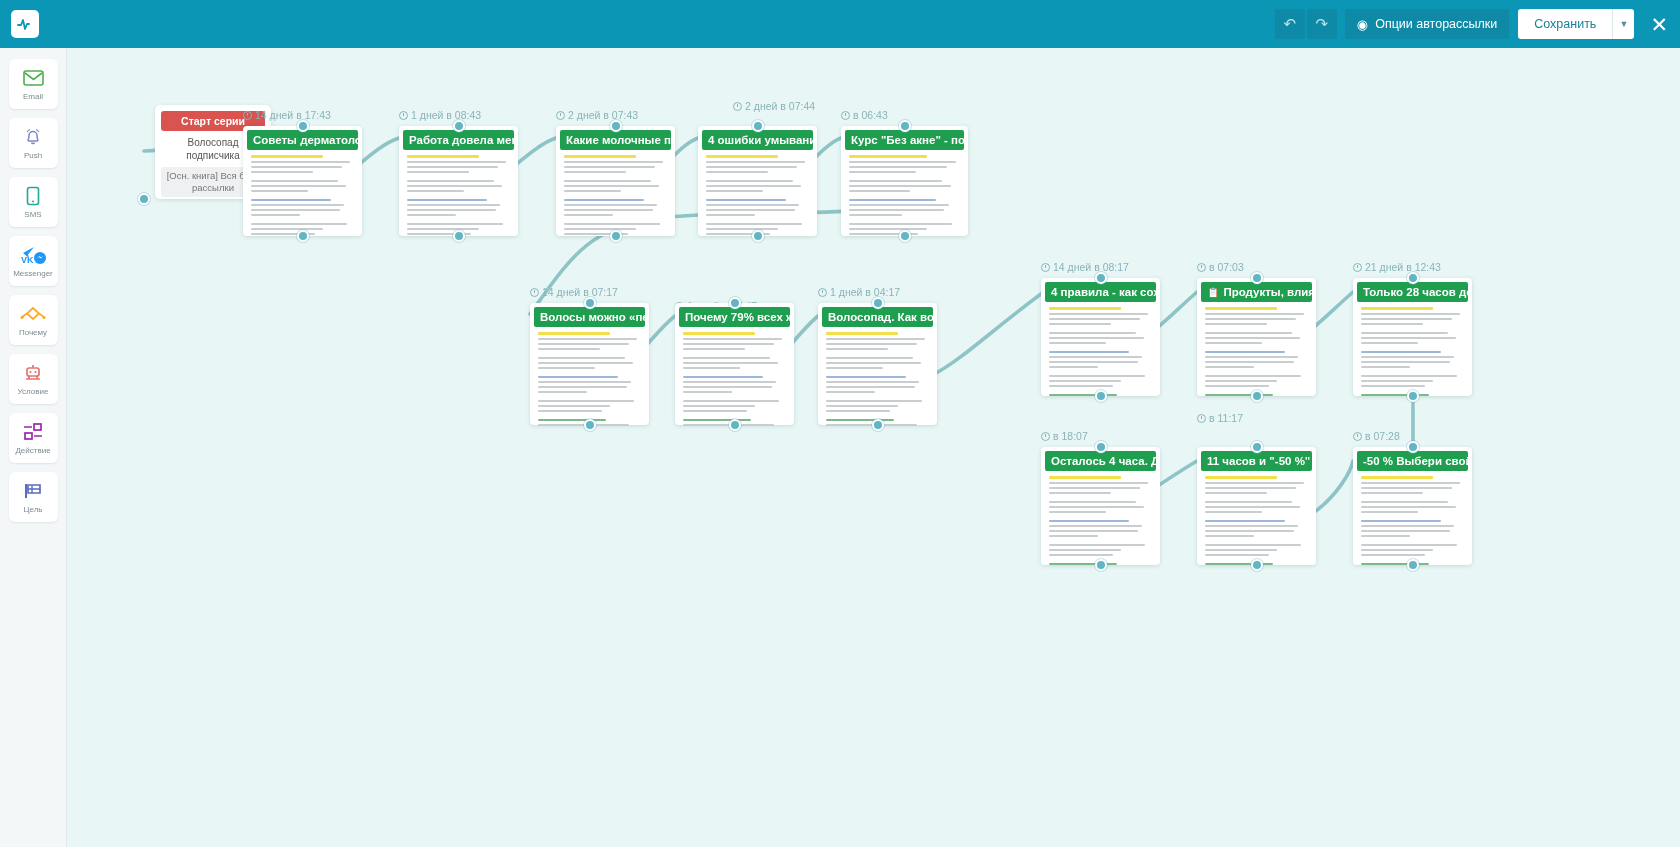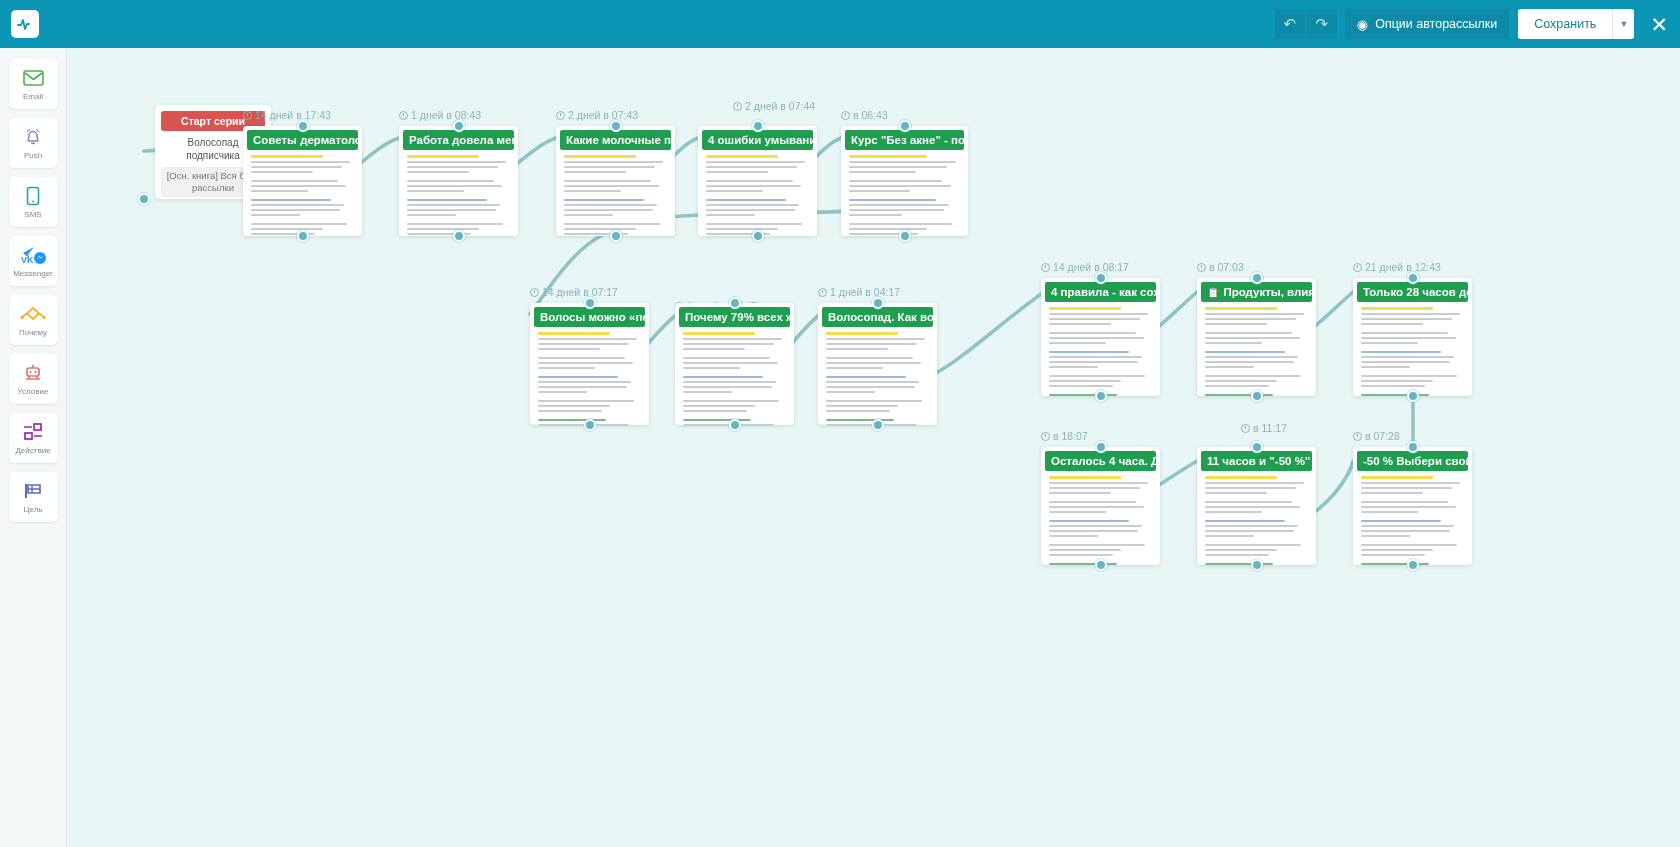--- a/index.html
+++ b/index.html
@@ -578,21 +578,21 @@
           <div class="ln " style="width: 86%;"></div>
           <div class="ln sp" style="width: 48%;"></div>
           <div class="ln " style="width: 93%;"></div>
           <div class="ln " style="width: 70%;"></div>
           <div class="ln sp" style="width: 62%;"></div>
           <div class="ln green" style="width: 66%;"></div>
         </div>
       </div>
       <div class="port" style="left: 1027.5px; top: 393px;"></div>
       <div class="port" style="left: 1027.5px; top: 511px;"></div>
-      <div class="tstamp" style="left: 1130px; top: 374px; margin-left: 44px;">
+      <div class="tstamp" style="left: 1130px; top: 364px;">
         <span class="clock"></span>
         <span>в 11:17</span>
       </div>
       <div class="ecard" style="left: 1130px; top: 399px; width: 119px; height: 118px;">
         <div class="ecard-head">
           <span>11 часов и "-50 %" п...</span>
         </div>
         <div class="ecard-body">
           <div class="ln yellow" style="width: 70%;"></div>
           <div class="ln " style="width: 96%;"></div>

